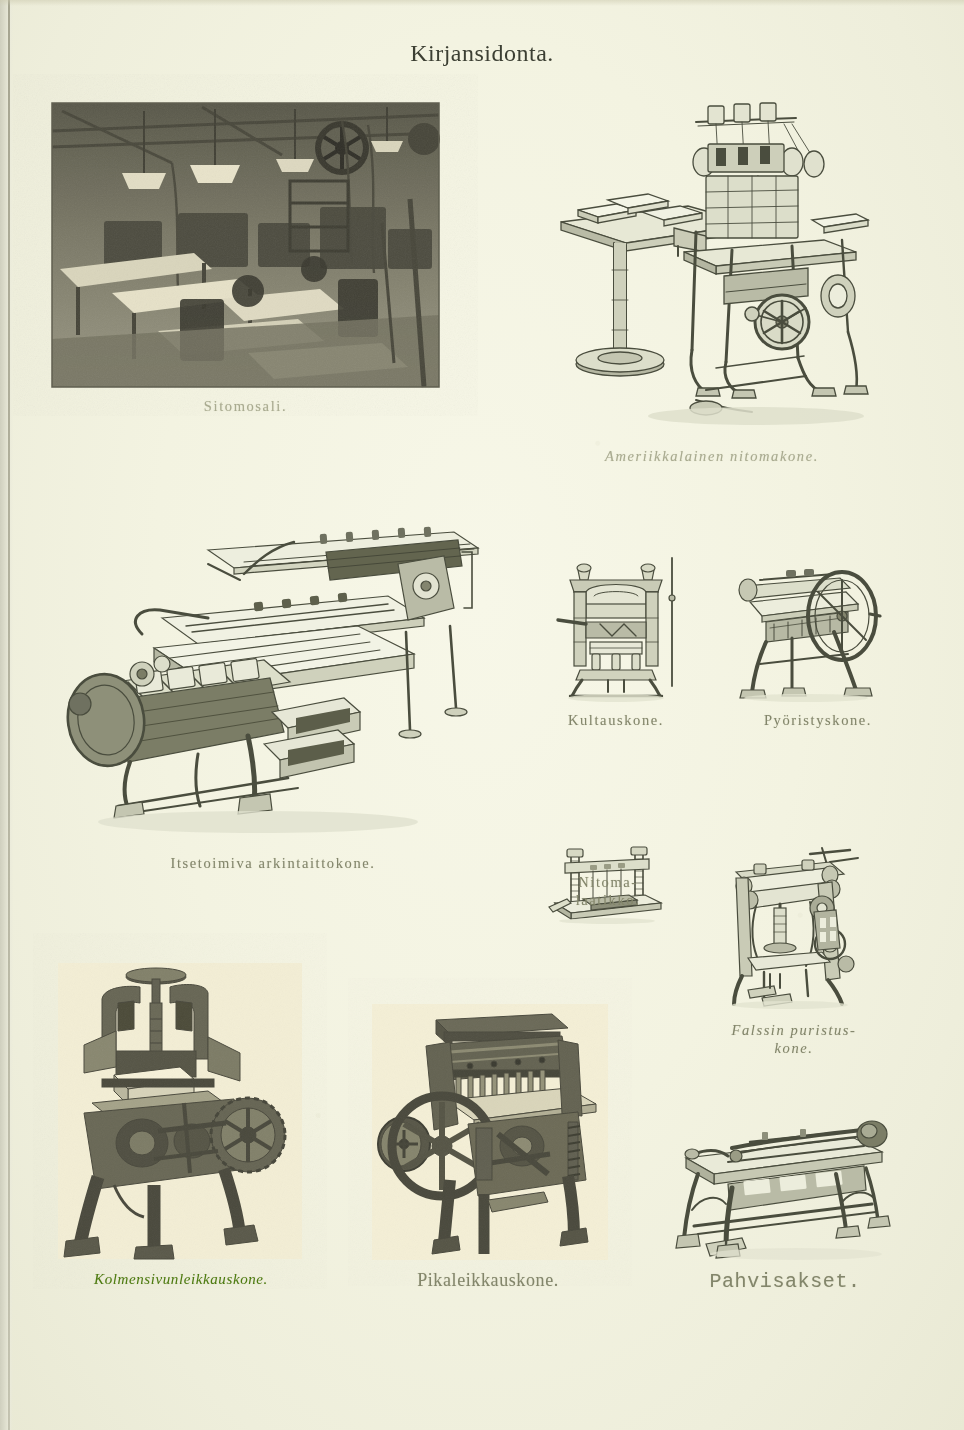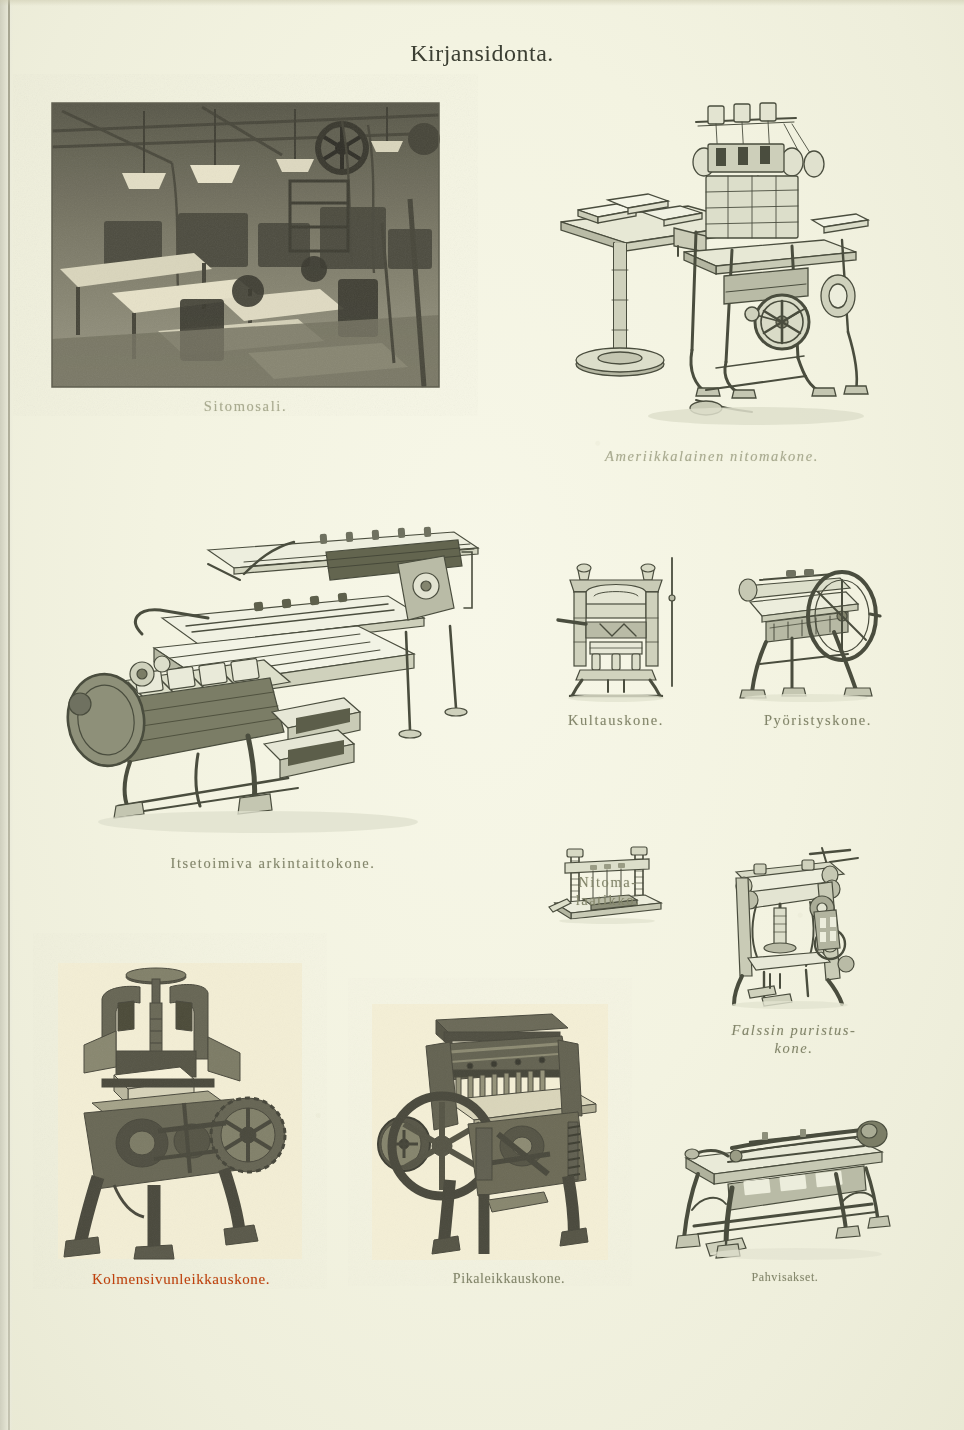--- a/index.html
+++ b/index.html
@@ -36,21 +36,21 @@
     position:absolute;left:0;right:0;top:40px;text-align:center;
     font-size:24px;color:#3c3f33;letter-spacing:.5px;font-weight:400;
   }
 
   
   .cap{
     position:absolute;text-align:center;color:#6f7159;
     font-size:14.5px;letter-spacing:1.6px;line-height:1.22;
     text-shadow:0 0 1px rgba(150,150,120,.35);
   }
-  .cap.dark{color:#c2410c;}
+  .cap.dark{color:#4d7c0f;font-style:italic;}
   .cap.faded{color:#a9ab90;}
   .cap.mid{color:#83866b;}
 
   
   .fig{position:absolute;}
   .photo{
     filter:contrast(.92) brightness(1.02) sepia(.18);
   }
   svg{display:block;overflow:visible;}
   .ink{fill:none;stroke:#4a4d3e;}
@@ -795,21 +795,21 @@
       <path d="M112 190 C112 212 112 230 112 250" stroke-width="11" fill="none"></path>
       <path d="M196 172 C200 194 202 212 202 232" stroke-width="12" fill="none"></path>
 
       <path d="M116 196 L172 188 L176 198 L120 208 Z" fill="#7d7f68"></path>
       <path d="M62 236 L86 232 L88 246 L60 250 Z" fill="#4a4c3e"></path>
       <path d="M190 228 L214 224 L216 238 L188 242 Z" fill="#4a4c3e"></path>
     </g>
     <rect width="236" height="256" filter="url(#grain2)" opacity=".2" fill="none"></rect>
   </svg>
 </div>
-<div class="cap mid" style="left:389px;top:1270px;width:240px;font-size:14px;letter-spacing:.6px;">Pikaleikkauskone.</div>
+<div class="cap mid" style="left:368px;top:1270px;width:240px;font-size:18px;letter-spacing:.6px;">Pikaleikkauskone.</div>
 
 <div class="fig" style="left:676px;top:1122px;width:220px;height:140px;">
   <svg width="220" height="140" viewBox="0 0 220 140">
     <g class="ink" stroke-width="1.2" stroke-linecap="round">
 
       <path d="M10 36 L178 16 L206 30 L38 52 Z" fill="#e9ead8"></path>
       <path d="M38 52 L38 62 L206 40 L206 30 Z" fill="#c6c8b3"></path>
       <path d="M10 36 L10 46 L38 62 L38 52 Z" fill="#b0b29d"></path>
 
       <path d="M52 40 L188 24" stroke-width="2"></path>
@@ -856,13 +856,13 @@
       <g fill="#c4c6b1">
         <path d="M2 114 L22 112 L24 124 L0 126 Z"></path>
         <path d="M42 124 L62 122 L64 134 L40 136 Z"></path>
         <path d="M162 106 L182 104 L184 114 L160 116 Z"></path>
         <path d="M194 96 L212 94 L214 104 L192 106 Z"></path>
       </g>
       <ellipse cx="120" cy="132" rx="86" ry="6" fill="#e2e3d0" stroke="none" opacity=".7"></ellipse>
     </g>
   </svg>
 </div>
-<div class="cap mid" style="left:660px;top:1270px;width:250px;font-size:12px;letter-spacing:.6px;">Pahvisakset.</div>
+<div class="cap mid" style="left:660px;top:1270px;width:250px;font-size:20px;letter-spacing:.6px;font-family:Liberation Mono, monospace;">Pahvisakset.</div>
 
 </body></html>

